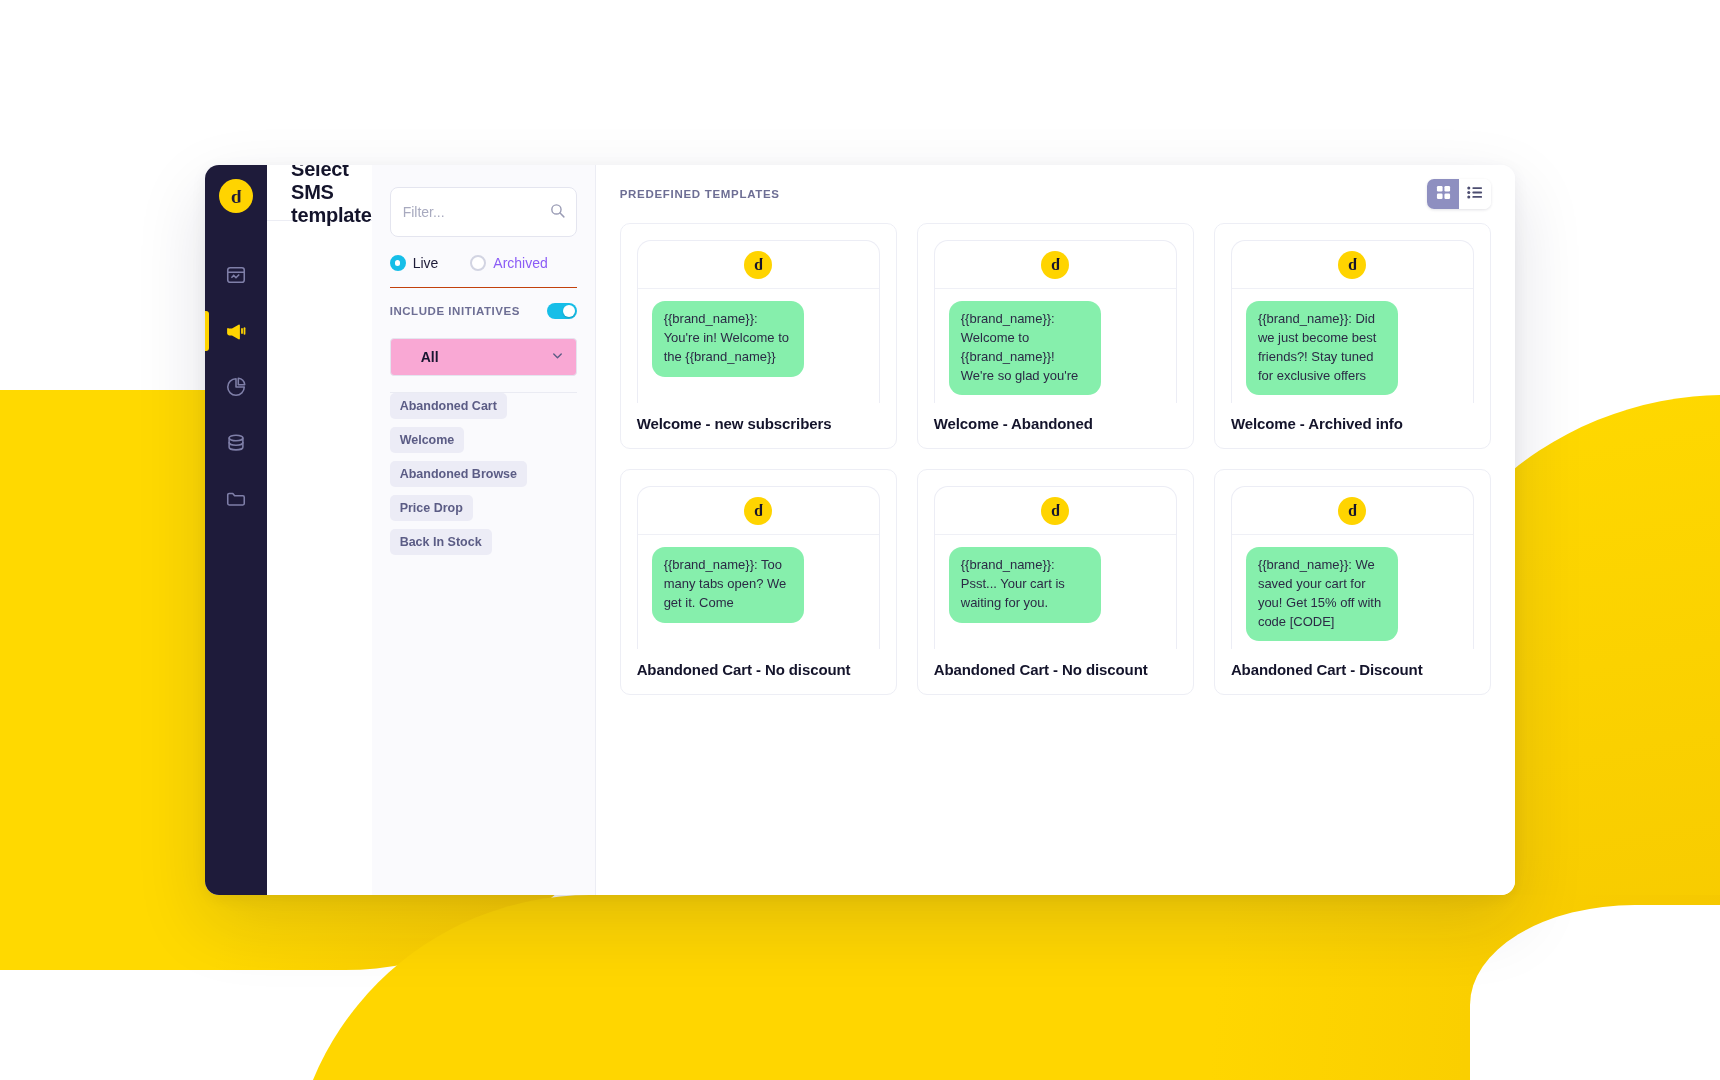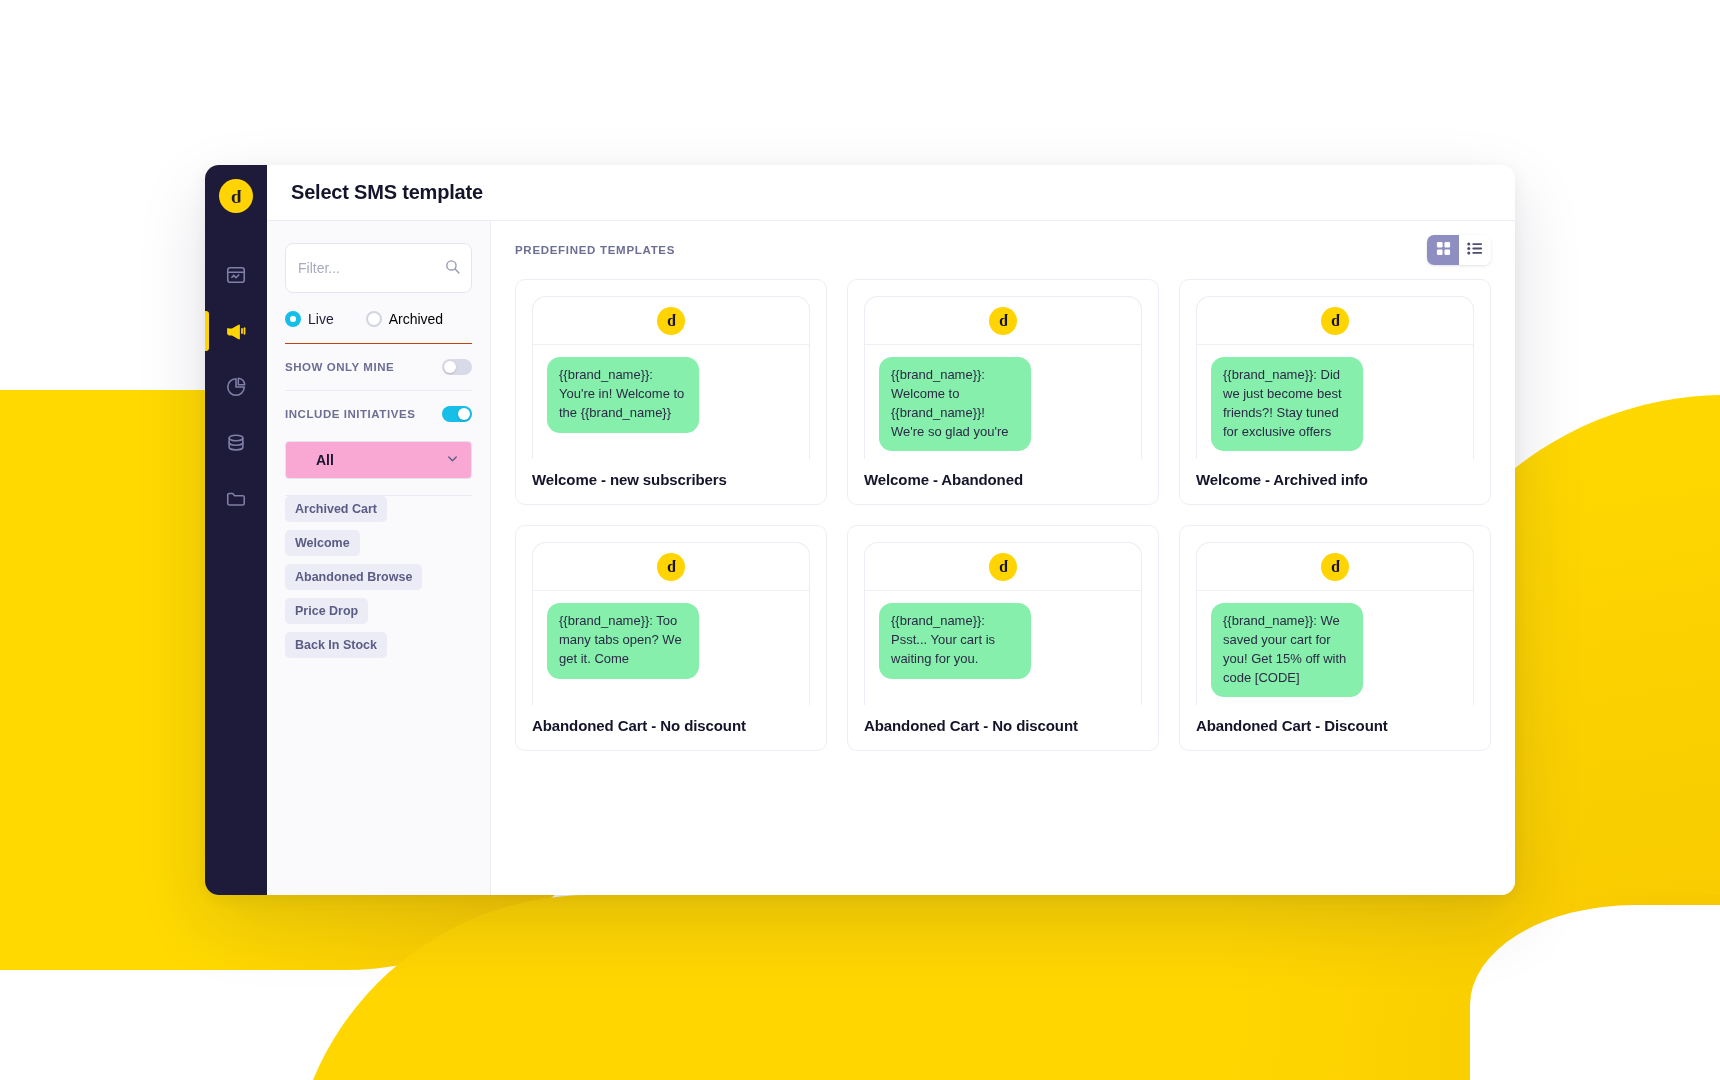--- a/index.html
+++ b/index.html
@@ -116,21 +116,21 @@
     left: 0; top: 8px;
     width: 4px; height: 40px;
     background: #FFD400;
     border-radius: 0 3px 3px 0;
   }
 
   
   #body-wrap {
     flex: 1;
     display: flex;
-    flex-direction: column;
+    flex-direction: row;
     min-width: 0;
   }
   #titlebar {
     height: 56px;
     flex: 0 0 56px;
     display: flex;
     align-items: center;
     padding: 0 0 0 24px;
     border-bottom: 1px solid #ECEDF4;
     background: #ffffff;
@@ -203,21 +203,21 @@
   }
   .radio.on .dot::after {
     content: "";
     position: absolute;
     left: 3.2px; top: 3.2px;
     width: 5.6px; height: 5.6px;
     border-radius: 50%;
     background: #ffffff;
   }
   .radio .lbl { font-size: 14px; color: #1D1B38; }
-  .radio.off .lbl { color: #000000; }
+  .radio.off .lbl { color: #8b5cf6; }
   .radio-gap { width: 12px; }
 
   .toggle-row {
     display: flex;
     align-items: center;
     justify-content: space-between;
     padding: 15px 0 15px 0;
     border-bottom: 1px solid #EAEBF3;
   }
   .flabel {
@@ -465,26 +465,20 @@
             <span class="dot"></span>
             <span class="lbl">Live</span>
           </div>
           <span class="radio-gap"></span>
           <div class="radio off">
             <span class="dot"></span>
             <span class="lbl">Archived</span>
           </div>
         </div>
 
-        <div class="toggle-row">
-          <span class="flabel">SHOW ONLY MINE</span>
-          <span class="switch">
-            <span class="knob"></span>
-          </span>
-        </div>
 
         <div class="toggle-row" style="border-bottom:none;">
           <span class="flabel">INCLUDE INITIATIVES</span>
           <span class="switch on">
             <span class="knob"></span>
           </span>
         </div>
 
         <div class="select-wrap" style="padding-top:4px;">
           <div class="select">
@@ -492,21 +486,21 @@
             <span>
               <svg width="15" height="15" viewBox="0 0 24 24" fill="none" stroke="#5B5C85" stroke-width="2.2" stroke-linecap="round" stroke-linejoin="round">
                 <path d="M6 9.5l6 6 6-6"></path>
               </svg>
             </span>
           </div>
         </div>
 
 
         <div>
-          <div><span class="tag">Archived Cart</span></div>
+          <div><span class="tag">Abandoned Cart</span></div>
           <div><span class="tag">Welcome</span></div>
           <div><span class="tag">Abandoned Browse</span></div>
           <div><span class="tag">Price Drop</span></div>
           <div><span class="tag">Back In Stock</span></div>
         </div>
       </div>
 
       <div id="main">
 
         <div id="main-head">

